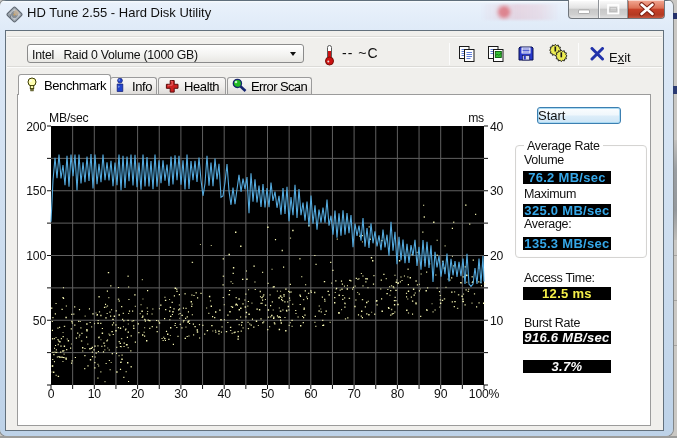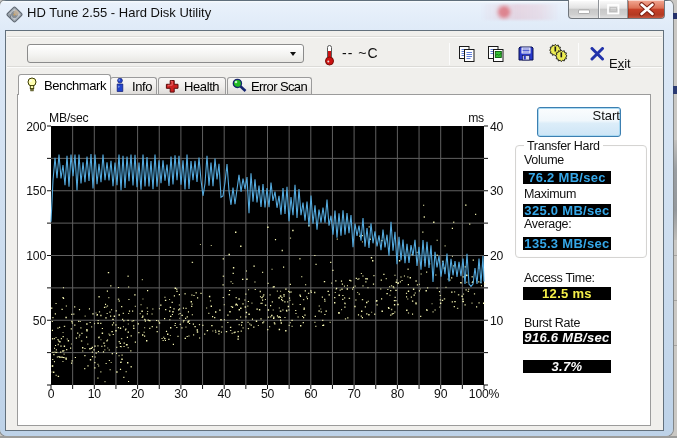--- a/index.html
+++ b/index.html
@@ -36,35 +36,35 @@
   border-top:1px solid #dcdbd8; border-bottom:1px solid #fbfbfa; }
 
 #combo { left:27px; top:44px; width:277px; height:19px;
   border:1px solid #8b8b8b; border-radius:3px;
   background:linear-gradient(180deg,#ffffff 0%,#f4f4f2 55%,#e8e7e3 100%);
   box-shadow:inset 0 1px 0 #ffffff; font-size:13px; color:#101010; }
 #combo span { position:absolute; left:4px; top:2.5px; font-size:12.3px; letter-spacing:-0.25px; }
 #combo .arr { position:absolute; right:7px; top:7px; width:0; height:0;
   border-left:3.5px solid transparent; border-right:3.5px solid transparent; border-top:4.5px solid #101010; }
 .tsep { width:1px; height:22px; background:#b8b7b4; border-right:1px solid #fcfcfc; top:43px; }
-#exitlbl { left:609px; top:56px; font-size:13px; color:#101010; }
+#exitlbl { left:609px; top:50px; font-size:13px; color:#101010; }
 
 .tab { position:absolute; letter-spacing:-0.3px; border:1px solid #9b9b9b; border-bottom:none;
   border-radius:3px 3px 0 0; background:linear-gradient(180deg,#f8f7f6 0%,#efeeec 55%,#dedcd9 100%);
   font-size:13px; color:#101010; }
 #tabB { left:18px; top:74px; width:93px; height:21px; background:#ffffff; z-index:5; }
 #tabI { left:110px; top:77px; width:47px; height:17px; }
 #tabH { left:158px; top:77px; width:68px; height:17px; }
 #tabE { left:227px; top:77px; width:85px; height:17px; }
 
 #panel { left:17px; top:94px; width:634px; height:332px; background:#ffffff; border:1px solid #9b9b9b; }
 
-#startbtn { left:537px; top:107px; width:84px; height:30px; border:1px solid #3c7fb1; border-radius:3px;
+#startbtn { left:537px; top:107px; width:84px; height:17px; border:1px solid #3c7fb1; border-radius:3px;
   background:linear-gradient(180deg,#fbfdfe 0%,#f0f7fc 45%,#dcedf9 55%,#cde5f6 100%);
-  box-shadow:inset 0 0 0 1px #a9d9f2; font-size:13px; color:#101010; text-align:right; line-height:15px; }
+  box-shadow:inset 0 0 0 1px #a9d9f2; font-size:13px; color:#101010; text-align:left; line-height:15px; }
 #grpbox { left:515px; top:145px; width:132px; height:113px; border:1px solid #d5d4d2; border-radius:4px;
   box-shadow:inset 0 0 0 1px #fdfdfd; }
 .lbl { font-size:12.5px; color:#101010; letter-spacing:-0.3px; }
 .vbox { position:absolute; left:523px; width:88px; height:13px; background:#000000;
   font-size:13px; font-weight:bold; text-align:center; line-height:13px; letter-spacing:0.3px; }
 .blue { color:#35a7e8; }
 .yel { color:#f5ef4a; }
 .wht { color:#fafafa;font-style:italic; }
 </style></head>
 <body>
@@ -91,20 +91,21 @@
   <rect x="39" y="5" width="10.5" height="8.5" fill="none" stroke="#ffffff" stroke-width="1.7"></rect>
   <rect x="41" y="7.5" width="6.5" height="4" fill="none" stroke="#b8b8b8" stroke-width="0.7"></rect>
   <path d="M72.5 4.5 L83.5 14 M83.5 4.5 L72.5 14" stroke="#7e2012" stroke-width="4.6" stroke-linecap="round"></path>
   <path d="M72.5 4.5 L83.5 14 M83.5 4.5 L72.5 14" stroke="#ffffff" stroke-width="2.5" stroke-linecap="round"></path>
  </svg>
 </div>
 <div class="abs" id="client"></div>
 <div class="abs etch"></div>
 <div class="abs etch" style="top:66px"></div>
 <div class="abs" id="combo">
+    <span>Intel&nbsp;&nbsp;&nbsp;Raid 0 Volume (1000 GB)</span>
     <div class="arr"></div>
   </div>
 
 <svg class="abs" style="left:323px;top:44px" width="14" height="22" viewBox="0 0 14 22">
  <rect x="4.5" y="1.5" width="4" height="14" rx="2" fill="#ffffff" stroke="#5a5a5a" stroke-width="1"></rect>
  <rect x="5" y="7" width="3" height="9" fill="#cc1111"></rect>
  <circle cx="6.5" cy="17" r="4" fill="#cc1111" stroke="#7a0f08" stroke-width="1"></circle>
  <circle cx="5.3" cy="17.6" r="1" fill="#e8e0e0"></circle>
 </svg>
 <div class="abs" style="left:342px;top:45px;font-size:14px;color:#101010;letter-spacing:1px">-- ~C</div>
@@ -274,21 +275,21 @@
  </g>
 <path d="M344.2 302.6h1.2v1.2h-1.2zM287.1 301.2h1.2v1.2h-1.2zM141.6 316.9h1.1v1.1h-1.1zM348.7 297.7h1.4v1.4h-1.4zM273.1 316.4h1.4v1.4h-1.4zM122.7 312.7h1.2v1.2h-1.2zM288.0 290.8h1.1v1.1h-1.1zM78.6 336.5h1.1v1.1h-1.1zM105.5 306.4h1.2v1.2h-1.2zM131.6 320.6h1.1v1.1h-1.1zM415.3 302.3h1.4v1.4h-1.4zM234.3 331.6h1.4v1.4h-1.4zM405.9 292.8h1.2v1.2h-1.2zM262.1 322.0h1.4v1.4h-1.4zM283.4 295.4h1.4v1.4h-1.4zM132.9 319.9h1.4v1.4h-1.4zM416.8 284.2h1.2v1.2h-1.2zM415.4 280.3h1.4v1.4h-1.4zM220.9 331.6h1.1v1.1h-1.1zM144.1 327.2h1.1v1.1h-1.1zM288.6 324.7h1.2v1.2h-1.2zM262.0 271.8h1.2v1.2h-1.2zM173.3 308.2h1.4v1.4h-1.4zM177.4 335.7h1.2v1.2h-1.2zM198.9 324.1h1.2v1.2h-1.2zM247.5 321.8h1.1v1.1h-1.1zM443.8 298.2h1.4v1.4h-1.4zM466.2 281.7h1.1v1.1h-1.1zM193.0 334.2h1.2v1.2h-1.2zM318.4 310.3h1.4v1.4h-1.4zM393.0 312.9h1.2v1.2h-1.2zM188.3 335.4h1.2v1.2h-1.2zM267.0 328.9h1.4v1.4h-1.4zM248.0 289.2h1.1v1.1h-1.1zM98.9 311.2h1.2v1.2h-1.2zM281.2 296.9h1.4v1.4h-1.4zM473.9 293.2h1.2v1.2h-1.2zM128.1 312.9h1.1v1.1h-1.1zM257.8 324.9h1.1v1.1h-1.1zM122.9 326.2h1.1v1.1h-1.1zM223.7 304.2h1.1v1.1h-1.1zM91.1 326.3h1.1v1.1h-1.1zM260.4 302.7h1.4v1.4h-1.4zM341.3 288.6h1.4v1.4h-1.4zM100.2 314.8h1.4v1.4h-1.4zM140.5 304.2h1.1v1.1h-1.1zM307.9 292.7h1.4v1.4h-1.4zM344.9 318.2h1.2v1.2h-1.2zM206.0 307.4h1.2v1.2h-1.2zM280.2 295.4h1.4v1.4h-1.4zM247.8 327.9h1.2v1.2h-1.2zM360.8 272.9h1.2v1.2h-1.2zM334.0 296.9h1.4v1.4h-1.4zM466.2 275.1h1.1v1.1h-1.1zM272.7 309.4h1.1v1.1h-1.1zM389.4 294.7h1.1v1.1h-1.1zM151.6 325.9h1.4v1.4h-1.4zM230.8 305.9h1.1v1.1h-1.1zM96.8 314.4h1.2v1.2h-1.2zM147.1 311.0h1.1v1.1h-1.1zM432.5 311.3h1.1v1.1h-1.1zM339.6 289.5h1.2v1.2h-1.2zM101.3 345.8h1.1v1.1h-1.1zM278.8 307.4h1.1v1.1h-1.1zM176.0 288.4h1.4v1.4h-1.4zM78.0 320.7h1.4v1.4h-1.4zM98.4 296.1h1.4v1.4h-1.4zM186.6 316.2h1.4v1.4h-1.4zM295.4 312.9h1.2v1.2h-1.2zM462.7 301.1h1.2v1.2h-1.2zM80.3 327.3h1.2v1.2h-1.2zM335.1 280.2h1.4v1.4h-1.4zM264.9 298.9h1.1v1.1h-1.1zM375.7 300.6h1.1v1.1h-1.1zM259.6 290.8h1.4v1.4h-1.4zM147.5 319.4h1.4v1.4h-1.4zM271.5 268.7h1.1v1.1h-1.1zM51.8 320.9h1.2v1.2h-1.2zM362.4 285.2h1.2v1.2h-1.2zM428.8 263.1h1.4v1.4h-1.4zM334.7 292.0h1.1v1.1h-1.1zM338.2 312.1h1.4v1.4h-1.4zM264.9 304.6h1.4v1.4h-1.4zM71.8 322.6h1.1v1.1h-1.1zM396.1 279.4h1.2v1.2h-1.2zM314.0 291.8h1.4v1.4h-1.4zM63.8 325.7h1.4v1.4h-1.4zM178.8 304.4h1.1v1.1h-1.1zM343.9 285.6h1.1v1.1h-1.1zM361.8 298.9h1.4v1.4h-1.4zM73.2 313.6h1.2v1.2h-1.2zM385.7 278.1h1.1v1.1h-1.1zM324.1 298.7h1.2v1.2h-1.2zM407.2 298.4h1.1v1.1h-1.1zM63.6 357.1h1.1v1.1h-1.1zM55.5 337.0h1.1v1.1h-1.1zM71.2 320.8h1.4v1.4h-1.4zM62.4 361.0h1.1v1.1h-1.1zM121.5 354.5h1.2v1.2h-1.2zM120.3 361.4h1.4v1.4h-1.4zM100.3 371.3h1.1v1.1h-1.1zM66.7 338.4h1.1v1.1h-1.1zM91.8 351.5h1.2v1.2h-1.2zM95.5 352.4h1.4v1.4h-1.4zM130.5 366.0h1.4v1.4h-1.4zM94.1 361.9h1.4v1.4h-1.4zM51.9 338.0h1.4v1.4h-1.4zM51.7 365.5h1.2v1.2h-1.2zM55.8 349.2h1.2v1.2h-1.2zM53.9 361.1h1.1v1.1h-1.1zM53.9 338.0h1.2v1.2h-1.2zM368.6 226.2h1.2v1.2h-1.2zM423.6 216.3h1.4v1.4h-1.4zM336.7 238.6h1.1v1.1h-1.1zM281.6 249.8h1.4v1.4h-1.4zM191.7 261.7h1.4v1.4h-1.4z" fill="#f8f8b4" fill-opacity="0.85"></path>
 <path d="M272.5 286.5h1.2v1.2h-1.2zM221.4 326.2h1.4v1.4h-1.4zM115.2 324.3h1.4v1.4h-1.4zM94.0 323.1h1.1v1.1h-1.1zM267.5 282.7h1.4v1.4h-1.4zM436.6 287.6h1.1v1.1h-1.1zM79.8 320.9h1.2v1.2h-1.2zM431.5 303.2h1.1v1.1h-1.1zM269.5 294.3h1.2v1.2h-1.2zM191.4 303.4h1.4v1.4h-1.4zM471.4 302.5h1.2v1.2h-1.2zM209.9 300.3h1.2v1.2h-1.2zM169.8 334.9h1.1v1.1h-1.1zM273.7 322.0h1.4v1.4h-1.4zM391.0 285.3h1.2v1.2h-1.2zM247.2 305.5h1.2v1.2h-1.2zM314.3 321.7h1.2v1.2h-1.2zM315.1 325.7h1.4v1.4h-1.4zM454.0 291.3h1.2v1.2h-1.2zM208.1 312.7h1.4v1.4h-1.4zM80.9 340.3h1.4v1.4h-1.4zM276.8 290.6h1.2v1.2h-1.2zM134.8 305.8h1.1v1.1h-1.1zM439.2 306.6h1.1v1.1h-1.1zM267.7 316.5h1.4v1.4h-1.4zM123.1 320.1h1.4v1.4h-1.4zM242.5 327.2h1.2v1.2h-1.2zM270.0 316.2h1.4v1.4h-1.4zM232.2 283.0h1.1v1.1h-1.1zM390.9 308.8h1.4v1.4h-1.4zM100.4 339.2h1.1v1.1h-1.1zM117.8 298.5h1.4v1.4h-1.4zM426.5 309.5h1.4v1.4h-1.4zM118.6 300.3h1.4v1.4h-1.4zM407.4 268.6h1.4v1.4h-1.4zM447.5 278.6h1.2v1.2h-1.2zM187.4 321.7h1.2v1.2h-1.2zM127.4 275.6h1.4v1.4h-1.4zM62.5 332.0h1.1v1.1h-1.1zM104.3 349.3h1.1v1.1h-1.1zM451.9 255.8h1.1v1.1h-1.1zM144.8 320.9h1.2v1.2h-1.2zM374.0 313.6h1.4v1.4h-1.4zM263.0 321.2h1.4v1.4h-1.4zM212.2 330.4h1.2v1.2h-1.2zM463.0 293.6h1.1v1.1h-1.1zM214.9 329.8h1.2v1.2h-1.2zM141.8 279.1h1.1v1.1h-1.1zM108.2 297.1h1.2v1.2h-1.2zM419.7 288.4h1.2v1.2h-1.2zM195.5 292.1h1.4v1.4h-1.4zM331.0 282.5h1.2v1.2h-1.2zM354.6 285.5h1.2v1.2h-1.2zM169.0 299.0h1.1v1.1h-1.1zM320.2 308.5h1.1v1.1h-1.1zM127.6 347.0h1.2v1.2h-1.2zM222.7 275.5h1.4v1.4h-1.4zM178.2 313.7h1.1v1.1h-1.1zM247.9 328.0h1.2v1.2h-1.2zM87.2 343.5h1.2v1.2h-1.2zM127.8 323.4h1.1v1.1h-1.1zM279.7 310.4h1.4v1.4h-1.4zM144.0 318.8h1.2v1.2h-1.2zM182.8 321.2h1.2v1.2h-1.2zM107.2 347.4h1.1v1.1h-1.1zM371.1 311.7h1.1v1.1h-1.1zM251.4 302.6h1.1v1.1h-1.1zM179.1 317.7h1.1v1.1h-1.1zM457.9 294.0h1.4v1.4h-1.4zM185.4 326.6h1.1v1.1h-1.1zM357.2 278.7h1.4v1.4h-1.4zM108.3 333.4h1.2v1.2h-1.2zM280.0 290.7h1.1v1.1h-1.1zM445.4 286.8h1.2v1.2h-1.2zM423.8 259.3h1.4v1.4h-1.4zM407.3 276.3h1.1v1.1h-1.1zM397.5 282.1h1.4v1.4h-1.4zM418.9 283.8h1.1v1.1h-1.1zM456.9 307.7h1.4v1.4h-1.4zM291.5 325.8h1.2v1.2h-1.2zM483.9 283.1h1.4v1.4h-1.4zM390.9 284.9h1.2v1.2h-1.2zM139.6 313.1h1.2v1.2h-1.2zM142.4 298.4h1.1v1.1h-1.1zM238.5 323.9h1.4v1.4h-1.4zM471.5 276.1h1.4v1.4h-1.4zM57.6 343.8h1.4v1.4h-1.4zM341.0 309.1h1.1v1.1h-1.1zM184.4 293.0h1.4v1.4h-1.4zM302.9 298.9h1.4v1.4h-1.4zM84.6 315.6h1.1v1.1h-1.1zM357.0 291.9h1.2v1.2h-1.2zM393.4 287.3h1.1v1.1h-1.1zM70.9 343.4h1.1v1.1h-1.1zM95.5 312.4h1.1v1.1h-1.1zM63.4 350.1h1.2v1.2h-1.2zM120.9 337.9h1.4v1.4h-1.4zM97.2 377.4h1.4v1.4h-1.4zM58.0 340.3h1.4v1.4h-1.4zM63.5 353.6h1.2v1.2h-1.2zM110.6 361.9h1.2v1.2h-1.2zM97.4 363.8h1.1v1.1h-1.1zM116.0 346.7h1.4v1.4h-1.4zM104.4 381.0h1.2v1.2h-1.2zM51.5 371.5h1.1v1.1h-1.1zM382.3 236.5h1.1v1.1h-1.1zM416.5 251.8h1.2v1.2h-1.2zM361.9 241.3h1.1v1.1h-1.1zM444.5 245.2h1.2v1.2h-1.2zM299.2 258.1h1.4v1.4h-1.4zM199.9 243.9h1.1v1.1h-1.1zM453.0 221.5h1.4v1.4h-1.4zM436.5 254.5h1.4v1.4h-1.4zM210.7 244.9h1.2v1.2h-1.2zM289.9 237.5h1.2v1.2h-1.2z" fill="#f8f8b4" fill-opacity="0.7"></path>
 <path d="M164.0 318.0h1.2v1.2h-1.2zM167.0 333.5h1.4v1.4h-1.4zM97.6 320.0h1.1v1.1h-1.1zM297.5 316.4h1.2v1.2h-1.2zM138.3 332.1h1.1v1.1h-1.1zM285.9 309.7h1.4v1.4h-1.4zM219.2 309.4h1.4v1.4h-1.4zM230.5 281.2h1.1v1.1h-1.1zM222.5 284.3h1.2v1.2h-1.2zM336.0 287.8h1.2v1.2h-1.2zM412.0 313.6h1.1v1.1h-1.1zM393.9 304.1h1.4v1.4h-1.4zM367.7 300.7h1.1v1.1h-1.1zM111.0 309.2h1.1v1.1h-1.1zM322.2 319.8h1.1v1.1h-1.1zM54.0 347.7h1.1v1.1h-1.1zM247.8 300.9h1.2v1.2h-1.2zM258.9 309.1h1.4v1.4h-1.4zM426.0 309.3h1.1v1.1h-1.1zM214.1 317.0h1.2v1.2h-1.2zM100.2 322.7h1.2v1.2h-1.2zM106.6 313.0h1.1v1.1h-1.1zM173.8 295.3h1.2v1.2h-1.2zM250.6 324.6h1.2v1.2h-1.2zM181.4 314.7h1.4v1.4h-1.4zM270.0 305.0h1.2v1.2h-1.2zM240.1 307.6h1.2v1.2h-1.2zM170.0 327.1h1.4v1.4h-1.4zM174.8 323.0h1.1v1.1h-1.1zM253.2 326.5h1.2v1.2h-1.2zM347.2 317.3h1.2v1.2h-1.2zM325.5 310.4h1.4v1.4h-1.4zM54.8 313.3h1.2v1.2h-1.2zM462.4 300.7h1.4v1.4h-1.4zM453.2 265.3h1.2v1.2h-1.2zM466.0 274.6h1.4v1.4h-1.4zM142.2 315.5h1.2v1.2h-1.2zM386.4 292.9h1.4v1.4h-1.4zM334.0 302.0h1.4v1.4h-1.4zM277.8 316.6h1.1v1.1h-1.1zM376.5 304.2h1.2v1.2h-1.2zM273.0 317.6h1.4v1.4h-1.4zM164.1 337.9h1.4v1.4h-1.4zM464.7 266.3h1.2v1.2h-1.2zM328.5 294.2h1.4v1.4h-1.4zM236.9 304.6h1.1v1.1h-1.1zM418.9 290.3h1.1v1.1h-1.1zM117.9 286.9h1.2v1.2h-1.2zM427.1 287.3h1.1v1.1h-1.1zM215.2 331.6h1.2v1.2h-1.2zM415.5 303.3h1.2v1.2h-1.2zM280.0 319.5h1.1v1.1h-1.1zM229.9 326.7h1.4v1.4h-1.4zM188.3 320.2h1.4v1.4h-1.4zM179.1 308.3h1.1v1.1h-1.1zM472.3 281.0h1.4v1.4h-1.4zM358.4 278.2h1.1v1.1h-1.1zM71.2 313.7h1.2v1.2h-1.2zM346.6 288.3h1.4v1.4h-1.4zM367.4 287.2h1.1v1.1h-1.1zM412.9 288.6h1.4v1.4h-1.4zM176.2 326.9h1.2v1.2h-1.2zM306.2 296.4h1.1v1.1h-1.1zM245.7 311.8h1.4v1.4h-1.4zM344.1 297.3h1.1v1.1h-1.1zM451.7 301.2h1.2v1.2h-1.2zM146.7 307.4h1.1v1.1h-1.1zM303.6 307.5h1.2v1.2h-1.2zM395.3 300.0h1.2v1.2h-1.2zM460.4 282.2h1.4v1.4h-1.4zM148.6 320.1h1.2v1.2h-1.2zM185.0 317.7h1.2v1.2h-1.2zM231.6 332.7h1.1v1.1h-1.1zM110.0 315.6h1.2v1.2h-1.2zM241.0 324.6h1.1v1.1h-1.1zM78.9 309.1h1.2v1.2h-1.2zM370.8 257.0h1.4v1.4h-1.4zM261.6 302.7h1.1v1.1h-1.1zM372.0 260.0h1.4v1.4h-1.4zM60.4 345.6h1.2v1.2h-1.2zM59.2 341.0h1.4v1.4h-1.4zM478.2 281.3h1.2v1.2h-1.2zM158.8 322.3h1.4v1.4h-1.4zM62.3 350.3h1.4v1.4h-1.4zM461.4 295.6h1.4v1.4h-1.4zM282.3 309.4h1.2v1.2h-1.2zM349.1 279.7h1.4v1.4h-1.4zM172.8 343.8h1.2v1.2h-1.2zM115.3 330.1h1.4v1.4h-1.4zM128.9 310.6h1.2v1.2h-1.2zM160.1 304.4h1.4v1.4h-1.4zM322.8 324.5h1.4v1.4h-1.4zM390.2 314.5h1.2v1.2h-1.2zM141.4 310.5h1.4v1.4h-1.4zM299.9 295.7h1.2v1.2h-1.2zM187.5 321.1h1.4v1.4h-1.4zM82.0 347.0h1.4v1.4h-1.4zM480.9 285.2h1.1v1.1h-1.1zM310.3 290.3h1.2v1.2h-1.2zM127.6 331.4h1.4v1.4h-1.4zM361.0 310.5h1.4v1.4h-1.4zM122.1 318.8h1.1v1.1h-1.1zM478.3 267.4h1.2v1.2h-1.2zM56.3 351.7h1.1v1.1h-1.1zM468.2 288.7h1.1v1.1h-1.1zM61.5 308.7h1.2v1.2h-1.2zM244.4 299.5h1.1v1.1h-1.1zM161.5 337.9h1.1v1.1h-1.1zM171.6 301.7h1.2v1.2h-1.2zM387.9 307.1h1.2v1.2h-1.2zM299.3 294.4h1.4v1.4h-1.4zM91.8 346.8h1.2v1.2h-1.2zM464.5 304.3h1.2v1.2h-1.2zM454.3 300.9h1.4v1.4h-1.4zM86.2 323.3h1.4v1.4h-1.4zM202.3 324.8h1.1v1.1h-1.1zM324.3 313.9h1.2v1.2h-1.2zM274.2 323.2h1.2v1.2h-1.2zM113.7 315.6h1.4v1.4h-1.4zM119.8 327.6h1.4v1.4h-1.4zM106.3 340.3h1.2v1.2h-1.2zM218.3 330.6h1.4v1.4h-1.4zM476.0 306.3h1.2v1.2h-1.2zM340.9 280.5h1.2v1.2h-1.2zM395.6 281.5h1.4v1.4h-1.4zM133.1 325.2h1.2v1.2h-1.2zM65.8 305.4h1.1v1.1h-1.1zM259.9 296.2h1.1v1.1h-1.1zM391.7 313.2h1.4v1.4h-1.4zM304.4 314.6h1.2v1.2h-1.2zM393.8 300.1h1.2v1.2h-1.2zM196.8 331.3h1.4v1.4h-1.4zM235.2 304.4h1.2v1.2h-1.2zM442.2 260.7h1.2v1.2h-1.2zM332.3 269.8h1.2v1.2h-1.2zM276.9 315.3h1.1v1.1h-1.1zM289.0 291.4h1.4v1.4h-1.4zM407.9 312.4h1.2v1.2h-1.2zM165.1 309.1h1.2v1.2h-1.2zM407.8 284.0h1.2v1.2h-1.2zM290.6 291.4h1.2v1.2h-1.2zM394.6 296.8h1.1v1.1h-1.1zM262.5 295.8h1.1v1.1h-1.1zM338.3 312.3h1.4v1.4h-1.4zM303.0 317.0h1.2v1.2h-1.2zM171.9 314.0h1.1v1.1h-1.1zM471.7 282.0h1.1v1.1h-1.1zM238.6 309.1h1.4v1.4h-1.4zM110.2 285.3h1.2v1.2h-1.2zM344.6 303.2h1.1v1.1h-1.1zM242.4 303.3h1.2v1.2h-1.2zM65.4 316.8h1.4v1.4h-1.4zM357.9 314.2h1.2v1.2h-1.2zM169.7 306.7h1.4v1.4h-1.4zM208.9 295.8h1.4v1.4h-1.4zM394.4 274.7h1.1v1.1h-1.1zM149.2 327.7h1.2v1.2h-1.2zM211.2 324.9h1.4v1.4h-1.4zM206.7 329.9h1.4v1.4h-1.4zM424.5 261.6h1.2v1.2h-1.2zM164.9 299.7h1.4v1.4h-1.4zM380.2 288.5h1.1v1.1h-1.1zM472.7 259.6h1.2v1.2h-1.2zM394.3 311.4h1.1v1.1h-1.1zM453.7 306.0h1.2v1.2h-1.2zM381.0 298.2h1.2v1.2h-1.2zM57.4 339.0h1.2v1.2h-1.2zM106.9 305.4h1.2v1.2h-1.2zM439.7 299.3h1.1v1.1h-1.1zM230.2 330.0h1.1v1.1h-1.1zM282.2 300.1h1.1v1.1h-1.1zM200.4 292.8h1.2v1.2h-1.2zM134.8 341.6h1.2v1.2h-1.2zM395.3 289.7h1.4v1.4h-1.4zM354.2 305.8h1.4v1.4h-1.4zM303.5 308.7h1.2v1.2h-1.2zM97.9 350.9h1.1v1.1h-1.1zM278.7 328.8h1.4v1.4h-1.4zM335.6 288.4h1.1v1.1h-1.1zM241.3 321.7h1.4v1.4h-1.4zM132.1 310.6h1.1v1.1h-1.1zM462.6 276.3h1.1v1.1h-1.1zM388.2 307.7h1.4v1.4h-1.4zM278.9 316.2h1.4v1.4h-1.4zM235.6 297.1h1.1v1.1h-1.1zM280.6 322.3h1.4v1.4h-1.4zM103.9 306.8h1.2v1.2h-1.2zM414.7 292.5h1.1v1.1h-1.1zM220.3 319.1h1.4v1.4h-1.4zM231.8 306.6h1.4v1.4h-1.4zM451.1 291.4h1.4v1.4h-1.4zM74.2 324.5h1.2v1.2h-1.2zM261.3 296.9h1.4v1.4h-1.4zM342.3 294.9h1.2v1.2h-1.2zM168.3 338.7h1.2v1.2h-1.2zM111.9 324.3h1.2v1.2h-1.2zM184.6 337.7h1.4v1.4h-1.4zM373.4 275.1h1.1v1.1h-1.1zM178.0 309.2h1.4v1.4h-1.4zM280.3 310.7h1.1v1.1h-1.1zM137.6 323.2h1.4v1.4h-1.4zM229.1 289.9h1.2v1.2h-1.2zM397.3 303.8h1.4v1.4h-1.4zM74.1 306.2h1.2v1.2h-1.2zM133.1 327.7h1.4v1.4h-1.4zM310.7 291.8h1.1v1.1h-1.1zM449.3 279.5h1.2v1.2h-1.2zM289.0 297.6h1.1v1.1h-1.1zM112.3 318.7h1.4v1.4h-1.4zM240.7 330.6h1.1v1.1h-1.1zM302.1 315.9h1.1v1.1h-1.1zM113.0 322.2h1.2v1.2h-1.2zM192.8 323.6h1.2v1.2h-1.2zM267.7 309.3h1.4v1.4h-1.4zM105.3 317.2h1.4v1.4h-1.4zM478.5 302.3h1.1v1.1h-1.1zM255.8 320.5h1.4v1.4h-1.4zM210.6 305.6h1.4v1.4h-1.4zM152.3 308.4h1.1v1.1h-1.1zM389.1 286.2h1.1v1.1h-1.1zM191.1 305.7h1.2v1.2h-1.2zM304.7 290.2h1.2v1.2h-1.2zM134.2 294.2h1.4v1.4h-1.4zM179.5 312.9h1.2v1.2h-1.2zM196.6 329.3h1.4v1.4h-1.4zM406.1 309.6h1.4v1.4h-1.4zM142.0 334.3h1.4v1.4h-1.4zM284.3 301.3h1.2v1.2h-1.2zM368.2 314.1h1.4v1.4h-1.4zM191.3 294.4h1.2v1.2h-1.2zM271.8 301.3h1.1v1.1h-1.1zM179.7 323.8h1.1v1.1h-1.1zM123.5 345.9h1.1v1.1h-1.1zM108.7 349.5h1.1v1.1h-1.1zM156.0 319.9h1.2v1.2h-1.2zM302.7 322.1h1.2v1.2h-1.2zM176.4 290.8h1.2v1.2h-1.2zM109.2 334.6h1.2v1.2h-1.2zM52.4 317.1h1.1v1.1h-1.1zM284.4 316.9h1.1v1.1h-1.1zM295.1 309.9h1.2v1.2h-1.2zM77.1 332.5h1.2v1.2h-1.2zM285.2 288.4h1.4v1.4h-1.4zM321.8 296.6h1.1v1.1h-1.1zM143.6 331.7h1.1v1.1h-1.1zM229.3 311.1h1.4v1.4h-1.4zM322.1 325.0h1.1v1.1h-1.1zM82.2 350.4h1.1v1.1h-1.1zM366.2 313.3h1.2v1.2h-1.2zM439.7 294.9h1.1v1.1h-1.1zM128.4 299.0h1.1v1.1h-1.1zM215.0 311.3h1.4v1.4h-1.4zM283.4 294.0h1.2v1.2h-1.2zM240.1 307.5h1.4v1.4h-1.4zM146.0 340.0h1.4v1.4h-1.4zM109.4 311.6h1.1v1.1h-1.1zM244.7 306.3h1.4v1.4h-1.4zM483.0 302.6h1.4v1.4h-1.4zM172.3 311.0h1.4v1.4h-1.4zM238.4 298.3h1.4v1.4h-1.4zM273.3 286.0h1.4v1.4h-1.4zM287.7 305.8h1.4v1.4h-1.4zM289.7 322.2h1.1v1.1h-1.1zM147.0 290.0h1.2v1.2h-1.2zM280.2 320.1h1.1v1.1h-1.1zM158.9 308.2h1.1v1.1h-1.1zM128.1 286.4h1.1v1.1h-1.1zM169.0 310.4h1.4v1.4h-1.4zM127.5 319.8h1.2v1.2h-1.2zM383.3 273.8h1.2v1.2h-1.2zM352.1 288.6h1.1v1.1h-1.1zM285.1 330.1h1.4v1.4h-1.4zM223.9 319.2h1.1v1.1h-1.1zM390.1 290.1h1.2v1.2h-1.2zM344.3 306.6h1.2v1.2h-1.2zM98.2 336.9h1.4v1.4h-1.4zM462.2 298.4h1.4v1.4h-1.4zM193.4 294.9h1.2v1.2h-1.2zM57.4 327.6h1.1v1.1h-1.1zM174.4 324.9h1.2v1.2h-1.2zM181.3 327.3h1.2v1.2h-1.2zM228.5 293.9h1.4v1.4h-1.4zM124.9 329.4h1.1v1.1h-1.1zM120.7 346.2h1.1v1.1h-1.1zM425.5 290.1h1.4v1.4h-1.4zM420.6 273.5h1.1v1.1h-1.1zM81.4 332.8h1.1v1.1h-1.1zM411.9 300.4h1.4v1.4h-1.4zM439.9 302.6h1.4v1.4h-1.4zM441.8 299.7h1.4v1.4h-1.4zM366.0 301.8h1.4v1.4h-1.4zM372.9 283.5h1.2v1.2h-1.2zM434.5 309.4h1.2v1.2h-1.2zM327.5 290.7h1.4v1.4h-1.4zM263.2 294.3h1.2v1.2h-1.2zM237.6 335.8h1.4v1.4h-1.4zM245.9 270.4h1.1v1.1h-1.1zM286.2 310.5h1.2v1.2h-1.2zM483.1 268.5h1.2v1.2h-1.2zM279.7 316.9h1.2v1.2h-1.2zM320.7 311.3h1.1v1.1h-1.1zM249.2 323.4h1.1v1.1h-1.1zM86.2 329.1h1.4v1.4h-1.4zM55.5 302.9h1.1v1.1h-1.1zM271.1 314.8h1.4v1.4h-1.4zM169.3 319.2h1.1v1.1h-1.1zM245.3 316.3h1.2v1.2h-1.2zM346.9 285.2h1.1v1.1h-1.1zM186.6 335.9h1.2v1.2h-1.2zM392.7 286.2h1.4v1.4h-1.4zM197.0 297.2h1.2v1.2h-1.2zM366.9 278.3h1.1v1.1h-1.1zM174.6 287.5h1.4v1.4h-1.4zM381.5 310.5h1.4v1.4h-1.4zM121.1 306.1h1.2v1.2h-1.2zM165.9 330.8h1.2v1.2h-1.2zM306.9 298.1h1.1v1.1h-1.1zM51.9 329.8h1.1v1.1h-1.1zM324.3 300.5h1.2v1.2h-1.2zM90.8 347.7h1.4v1.4h-1.4zM75.8 337.5h1.2v1.2h-1.2zM204.2 333.6h1.1v1.1h-1.1zM362.4 275.5h1.1v1.1h-1.1zM406.0 296.3h1.1v1.1h-1.1zM130.6 335.3h1.2v1.2h-1.2zM397.4 282.7h1.4v1.4h-1.4zM151.5 313.4h1.1v1.1h-1.1zM227.3 314.6h1.2v1.2h-1.2zM281.0 299.0h1.2v1.2h-1.2zM254.7 288.9h1.1v1.1h-1.1zM170.0 315.7h1.4v1.4h-1.4zM407.8 290.6h1.4v1.4h-1.4zM112.7 333.9h1.2v1.2h-1.2zM361.8 317.1h1.2v1.2h-1.2zM278.8 297.3h1.2v1.2h-1.2zM199.0 337.4h1.2v1.2h-1.2zM291.5 319.8h1.2v1.2h-1.2zM212.0 316.0h1.2v1.2h-1.2zM62.4 296.9h1.4v1.4h-1.4zM237.4 338.4h1.4v1.4h-1.4zM278.2 297.2h1.2v1.2h-1.2zM329.6 321.7h1.1v1.1h-1.1zM111.4 330.9h1.4v1.4h-1.4zM191.8 314.2h1.1v1.1h-1.1zM360.7 315.6h1.1v1.1h-1.1zM365.3 278.0h1.4v1.4h-1.4zM260.4 318.2h1.2v1.2h-1.2zM142.2 316.5h1.1v1.1h-1.1zM341.8 283.5h1.2v1.2h-1.2zM299.6 303.9h1.2v1.2h-1.2zM410.8 296.6h1.1v1.1h-1.1zM178.8 294.0h1.2v1.2h-1.2zM89.2 348.0h1.4v1.4h-1.4zM97.4 322.6h1.4v1.4h-1.4zM451.1 277.2h1.2v1.2h-1.2zM185.5 307.8h1.1v1.1h-1.1zM480.3 281.8h1.1v1.1h-1.1zM314.7 315.7h1.2v1.2h-1.2zM227.3 322.0h1.1v1.1h-1.1zM104.1 345.3h1.2v1.2h-1.2zM51.0 307.4h1.4v1.4h-1.4zM435.3 274.4h1.1v1.1h-1.1zM86.0 336.6h1.2v1.2h-1.2zM364.8 306.3h1.1v1.1h-1.1zM107.8 271.9h1.4v1.4h-1.4zM105.0 303.8h1.1v1.1h-1.1zM157.9 320.4h1.2v1.2h-1.2zM222.7 296.9h1.2v1.2h-1.2zM101.7 332.6h1.4v1.4h-1.4zM144.0 335.6h1.2v1.2h-1.2zM70.7 328.2h1.2v1.2h-1.2zM251.9 318.6h1.1v1.1h-1.1zM149.6 320.2h1.1v1.1h-1.1zM92.3 313.2h1.4v1.4h-1.4zM63.0 297.9h1.2v1.2h-1.2zM288.3 309.4h1.2v1.2h-1.2zM62.9 287.2h1.1v1.1h-1.1zM398.9 260.0h1.4v1.4h-1.4zM342.2 298.7h1.2v1.2h-1.2zM323.8 280.9h1.4v1.4h-1.4zM279.7 295.6h1.1v1.1h-1.1zM380.7 279.5h1.2v1.2h-1.2zM301.2 276.2h1.1v1.1h-1.1zM245.3 293.6h1.1v1.1h-1.1zM126.3 344.0h1.4v1.4h-1.4zM240.0 316.4h1.2v1.2h-1.2zM86.3 330.1h1.4v1.4h-1.4zM289.4 299.7h1.1v1.1h-1.1zM156.6 331.1h1.2v1.2h-1.2zM350.3 280.3h1.2v1.2h-1.2zM164.4 296.7h1.1v1.1h-1.1zM269.1 326.2h1.1v1.1h-1.1zM365.3 281.3h1.2v1.2h-1.2zM467.7 290.8h1.2v1.2h-1.2zM235.6 303.5h1.4v1.4h-1.4zM106.8 290.6h1.2v1.2h-1.2zM403.9 275.5h1.1v1.1h-1.1zM237.5 331.0h1.2v1.2h-1.2zM162.6 340.0h1.1v1.1h-1.1zM183.3 320.0h1.2v1.2h-1.2zM115.6 310.2h1.2v1.2h-1.2zM101.8 327.9h1.2v1.2h-1.2zM300.0 325.1h1.4v1.4h-1.4zM146.8 313.3h1.1v1.1h-1.1zM218.4 333.3h1.1v1.1h-1.1zM182.9 307.6h1.1v1.1h-1.1zM67.7 340.1h1.4v1.4h-1.4zM254.4 281.4h1.1v1.1h-1.1zM59.1 326.8h1.1v1.1h-1.1zM233.6 332.1h1.1v1.1h-1.1zM399.8 281.3h1.1v1.1h-1.1zM292.2 303.7h1.1v1.1h-1.1zM409.6 277.1h1.4v1.4h-1.4zM194.4 325.9h1.4v1.4h-1.4zM443.6 267.4h1.4v1.4h-1.4zM164.9 340.0h1.1v1.1h-1.1zM289.7 283.8h1.2v1.2h-1.2zM305.1 284.2h1.1v1.1h-1.1zM96.4 314.5h1.1v1.1h-1.1zM123.6 342.5h1.2v1.2h-1.2zM460.1 282.1h1.2v1.2h-1.2zM426.1 271.6h1.1v1.1h-1.1zM256.4 308.4h1.4v1.4h-1.4zM355.7 277.8h1.2v1.2h-1.2zM352.9 286.8h1.1v1.1h-1.1zM242.0 278.7h1.4v1.4h-1.4zM156.1 326.5h1.2v1.2h-1.2zM438.9 291.1h1.2v1.2h-1.2zM225.8 330.9h1.4v1.4h-1.4zM318.7 305.4h1.1v1.1h-1.1zM144.7 319.6h1.2v1.2h-1.2zM355.3 299.4h1.2v1.2h-1.2zM400.4 276.4h1.2v1.2h-1.2zM376.1 300.0h1.4v1.4h-1.4zM62.6 336.0h1.2v1.2h-1.2zM187.9 311.3h1.1v1.1h-1.1zM387.3 288.9h1.1v1.1h-1.1zM163.2 336.7h1.1v1.1h-1.1zM338.5 294.5h1.4v1.4h-1.4zM465.5 289.2h1.2v1.2h-1.2zM190.6 301.0h1.4v1.4h-1.4zM189.0 322.9h1.2v1.2h-1.2zM248.4 313.5h1.4v1.4h-1.4zM89.6 321.9h1.1v1.1h-1.1zM236.3 318.9h1.2v1.2h-1.2zM358.7 293.6h1.1v1.1h-1.1zM401.5 279.9h1.1v1.1h-1.1zM420.1 315.7h1.2v1.2h-1.2zM88.9 308.3h1.1v1.1h-1.1zM413.5 294.4h1.4v1.4h-1.4zM262.0 299.6h1.2v1.2h-1.2zM98.1 365.5h1.1v1.1h-1.1zM118.6 341.1h1.2v1.2h-1.2zM111.7 353.1h1.2v1.2h-1.2zM89.8 359.1h1.4v1.4h-1.4zM116.0 352.8h1.1v1.1h-1.1zM103.3 342.4h1.4v1.4h-1.4zM57.7 375.7h1.4v1.4h-1.4zM62.9 356.9h1.1v1.1h-1.1zM116.2 371.3h1.4v1.4h-1.4zM60.1 351.6h1.2v1.2h-1.2zM105.6 363.0h1.1v1.1h-1.1zM119.9 368.8h1.2v1.2h-1.2zM117.8 327.0h1.2v1.2h-1.2zM71.5 360.3h1.2v1.2h-1.2zM66.1 349.0h1.2v1.2h-1.2zM87.4 365.3h1.2v1.2h-1.2zM94.6 356.4h1.1v1.1h-1.1zM97.4 345.3h1.1v1.1h-1.1zM102.9 351.3h1.2v1.2h-1.2zM119.9 346.0h1.1v1.1h-1.1zM108.8 360.0h1.1v1.1h-1.1zM130.3 350.3h1.1v1.1h-1.1zM94.3 345.4h1.4v1.4h-1.4zM60.8 338.1h1.1v1.1h-1.1zM84.4 348.0h1.1v1.1h-1.1zM65.4 357.5h1.4v1.4h-1.4zM59.3 356.6h1.4v1.4h-1.4zM56.8 356.4h1.2v1.2h-1.2zM125.3 328.5h1.2v1.2h-1.2zM107.0 339.5h1.1v1.1h-1.1zM127.0 362.1h1.4v1.4h-1.4zM128.0 381.0h1.1v1.1h-1.1zM62.1 350.4h1.2v1.2h-1.2zM79.1 334.5h1.2v1.2h-1.2zM125.9 344.0h1.4v1.4h-1.4zM93.4 349.2h1.2v1.2h-1.2zM65.6 359.0h1.1v1.1h-1.1zM61.3 356.6h1.4v1.4h-1.4zM71.0 362.5h1.2v1.2h-1.2zM96.9 314.0h1.1v1.1h-1.1zM126.8 336.7h1.2v1.2h-1.2zM91.9 356.1h1.2v1.2h-1.2zM84.2 368.1h1.1v1.1h-1.1zM54.4 351.5h1.1v1.1h-1.1zM120.2 362.0h1.1v1.1h-1.1zM94.1 367.2h1.4v1.4h-1.4zM118.5 355.2h1.1v1.1h-1.1zM84.3 355.0h1.2v1.2h-1.2zM63.7 345.5h1.4v1.4h-1.4zM70.0 347.6h1.2v1.2h-1.2zM121.3 358.6h1.4v1.4h-1.4zM125.6 371.2h1.1v1.1h-1.1zM123.3 376.8h1.1v1.1h-1.1zM74.8 356.9h1.2v1.2h-1.2zM118.5 314.3h1.4v1.4h-1.4zM58.3 356.1h1.2v1.2h-1.2zM119.6 342.7h1.4v1.4h-1.4zM98.5 336.4h1.2v1.2h-1.2zM109.6 369.2h1.1v1.1h-1.1zM51.9 365.3h1.4v1.4h-1.4zM55.6 351.9h1.1v1.1h-1.1zM55.0 345.0h1.1v1.1h-1.1zM55.6 374.7h1.1v1.1h-1.1zM52.4 351.7h1.2v1.2h-1.2zM53.3 354.0h1.2v1.2h-1.2zM53.0 371.5h1.4v1.4h-1.4zM52.2 358.9h1.1v1.1h-1.1zM274.9 239.0h1.2v1.2h-1.2zM359.2 235.6h1.2v1.2h-1.2zM330.1 261.8h1.2v1.2h-1.2zM338.6 219.2h1.2v1.2h-1.2zM369.4 238.6h1.4v1.4h-1.4zM451.8 227.8h1.2v1.2h-1.2zM423.1 204.7h1.1v1.1h-1.1zM315.5 263.8h1.1v1.1h-1.1zM235.0 231.6h1.4v1.4h-1.4zM228.5 253.8h1.4v1.4h-1.4zM411.6 253.8h1.4v1.4h-1.4zM465.1 204.4h1.4v1.4h-1.4zM436.6 239.7h1.1v1.1h-1.1zM475.1 213.8h1.1v1.1h-1.1zM232.9 267.0h1.4v1.4h-1.4zM381.2 239.9h1.4v1.4h-1.4zM314.3 254.9h1.1v1.1h-1.1zM292.2 229.8h1.4v1.4h-1.4zM253.4 265.4h1.4v1.4h-1.4zM267.2 226.6h1.4v1.4h-1.4zM246.2 278.6h1.4v1.4h-1.4zM422.3 231.6h1.1v1.1h-1.1zM240.1 245.6h1.4v1.4h-1.4zM222.7 258.3h1.2v1.2h-1.2zM433.1 221.6h1.4v1.4h-1.4zM232.6 272.8h1.2v1.2h-1.2zM316.2 222.7h1.2v1.2h-1.2zM361.7 235.1h1.2v1.2h-1.2zM469.2 223.6h1.1v1.1h-1.1zM308.2 225.1h1.4v1.4h-1.4zM283.0 266.6h1.2v1.2h-1.2z" fill="#f8f8b4" fill-opacity="1"></path>
 
  <polyline points="51,221.8 53,180.4 55,157.8 57,178.3 59,154.5 61,178.5 63,165.0 65,185.2 67,155.9 69,186.7 71,154.5 73,176.3 75,154.5 77,190.1 79,154.5 81,183.4 83,162.2 85,182.1 87,156.6 89,181.0 91,154.0 93,188.4 95,154.5 97,184.3 99,163.8 101,182.3 103,154.5 105,180.3 107,162.3 109,180.4 111,160.8 113,186.2 115,162.5 117,185.3 119,154.5 121,190.1 123,155.7 125,188.0 127,156.5 129,181.1 131,154.5 133,185.5 135,154.8 137,187.3 139,162.5 141,189.7 143,154.5 145,186.5 147,157.1 149,186.4 151,161.1 153,189.1 155,154.5 157,186.8 159,160.4 161,183.3 163,160.3 165,180.6 167,164.5 169,185.9 171,156.6 173,184.4 175,155.2 177,180.3 179,155.7 181,184.8 183,160.2 185,189.5 187,154.5 189,188.9 191,161.0 193,180.1 195,160.9 197,181.9 199,157.6 201,180.3 203,195.8 205,183.6 207,155.7 209,185.8 211,162.5 213,186.1 215,158.5 217,179.4 219,163.9 221,197.3 223,195.9 225,182.4 227,164.0 229,191.2 231,204.8 233,187.6 235,204.2 237,189.3 239,174.8 241,191.8 243,178.7 245,189.2 247,177.1 249,213.2 251,173.2 253,201.8 255,179.2 257,202.5 259,185.6 261,207.0 263,184.0 265,207.5 267,188.0 269,207.2 271,182.5 273,200.9 275,191.5 277,207.8 279,195.8 281,214.6 283,188.1 285,214.0 287,186.7 289,221.1 291,197.1 293,215.1 295,184.7 297,217.9 299,189.1 301,215.2 303,202.6 305,220.6 307,201.5 309,226.1 311,195.5 313,223.6 315,205.3 317,229.8 319,209.5 321,222.7 323,207.5 325,222.6 327,199.6 329,225.7 331,215.7 333,234.6 335,210.5 337,237.7 339,213.2 341,235.7 343,210.3 345,234.6 347,213.1 349,233.3 351,215.1 353,247.1 355,223.5 357,235.8 359,225.5 361,240.6 363,218.1 365,246.7 367,228.1 369,248.0 371,223.2 373,243.3 375,231.3 377,246.5 379,235.3 381,250.2 383,229.6 385,247.5 387,234.7 389,255.6 391,221.7 393,250.6 395,231.7 397,264.1 399,236.8 401,260.2 403,239.5 405,263.3 407,243.8 409,263.0 411,245.1 413,255.6 415,239.8 417,265.9 419,246.9 421,269.8 423,240.1 425,266.6 427,241.7 429,268.0 431,245.2 433,282.0 435,251.7 437,267.4 439,255.9 441,276.7 443,260.7 445,274.1 447,253.5 449,281.4 451,258.8 453,275.3 455,261.0 457,276.9 459,261.9 461,276.1 463,258.6 465,284.0 467,253.9 469,284.0 471,286.3 473,284.0 475,268.0 477,284.0 479,258.5 481,283.5 483,256.1 484,281.4" fill="none" stroke="#54aade" stroke-width="1.1"></polyline>
 </svg>
 
 <div class="abs" id="startbtn">Start</div>
 <div class="abs" id="grpbox"></div>
-<div class="abs lbl" style="left:524px;top:139px;background:#ffffff;padding:0 3px;z-index:2;letter-spacing:-0.3px">Transfer Hard</div>
+<div class="abs lbl" style="left:524px;top:139px;background:#ffffff;padding:0 3px;z-index:2;letter-spacing:-0.3px">Average Rate</div>
 <div class="abs lbl" style="left:524px;top:153px">Volume</div>
 <div class="abs vbox blue" style="top:171px">76.2 MB/sec</div>
 <div class="abs lbl" style="left:524px;top:187px">Maximum</div>
 <div class="abs vbox blue" style="top:204px">325.0 MB/sec</div>
 <div class="abs lbl" style="left:524px;top:217px">Average:</div>
 <div class="abs vbox blue" style="top:237px">135.3 MB/sec</div>
 <div class="abs lbl" style="left:524px;top:271px">Access Time:</div>
 <div class="abs vbox yel" style="top:287px">12.5 ms</div>
 <div class="abs lbl" style="left:524px;top:316px">Burst Rate</div>
 <div class="abs vbox wht" style="top:331px">916.6 MB/sec</div>

